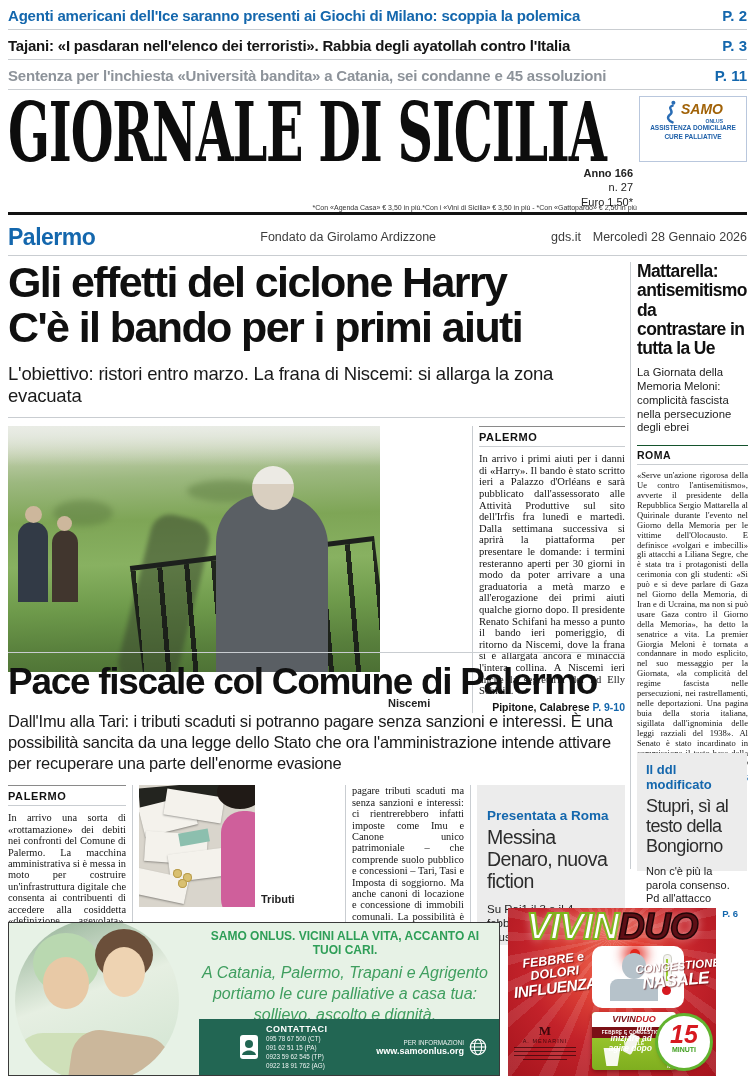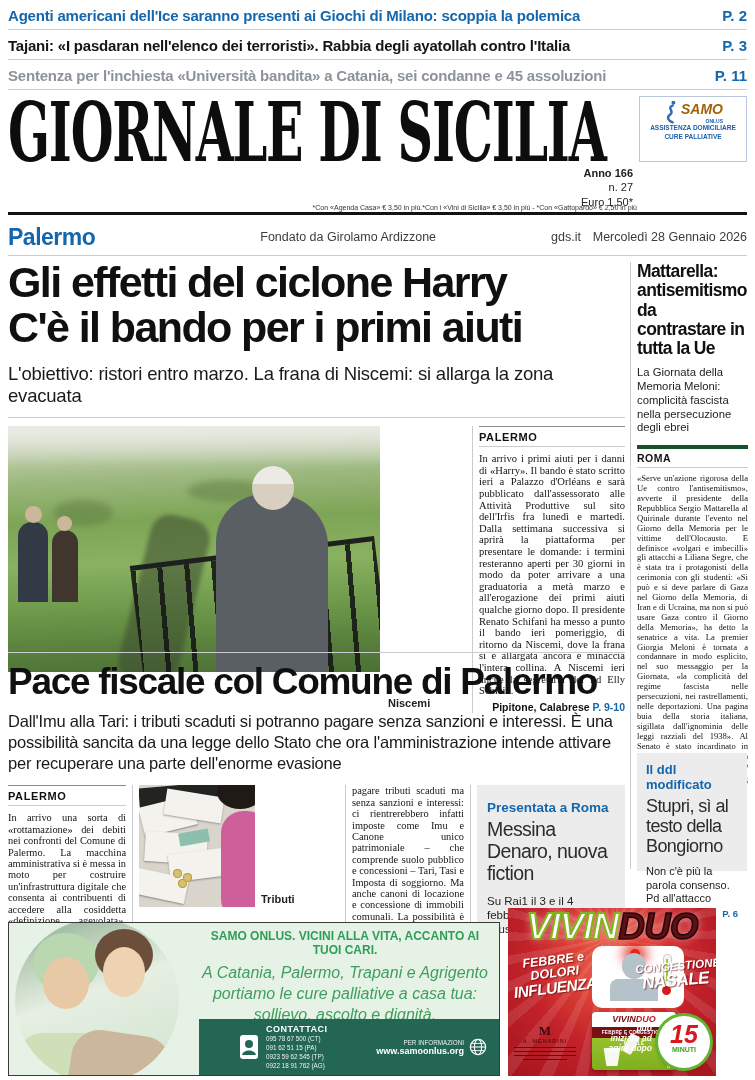--- a/index.html
+++ b/index.html
@@ -84,32 +84,32 @@
   .pb-paper{position:absolute;background:#f4f2ec;box-shadow:0 1px 2px rgba(0,0,0,.35);}
   .pb-dark{position:absolute;left:0;top:0;width:70%;height:20px;background:#23241f;transform:rotate(-5deg);}
   .pb-arm{position:absolute;right:-14px;top:26px;width:48px;height:110px;background:#cf5f9b;border-radius:22px;}
   .pb-hair{position:absolute;right:-8px;top:-10px;width:46px;height:34px;background:#201a16;border-radius:50%;}
   .pb-note{position:absolute;background:#8cbfae;}
   .pb-coin{position:absolute;width:9px;height:9px;border-radius:50%;background:#d9c070;box-shadow:0 0 0 1px #b89b4c inset;}
   .p-cap{width:78px;flex:none;margin-left:6px;display:flex;flex-direction:column;justify-content:flex-end;
          font-size:10.5px;line-height:1.22;color:#222;padding-bottom:34px;}
   .p-col2{width:112px;flex:none;}
   .p-col2 .serif-body{margin-top:0;}
-  .gray-box{flex:1;background:#ececec;align-self:flex-start;height:114px;padding:15px 10px;box-sizing:content-box;}
+  .gray-box{flex:1;background:#ececec;align-self:flex-start;height:114px;padding:23px 10px;box-sizing:content-box;}
   .box-kicker{font-size:13.5px;font-weight:bold;color:#1467ad;}
   .box-hl{margin-top:4px;font-size:19.5px;font-weight:normal;letter-spacing:-0.6px;line-height:1.12;color:#2c2c2c;}
   .box-deck{margin-top:9px;font-size:11.5px;line-height:1.22;color:#222;}
   .box-byline{text-align:right;font-size:10.5px;margin-top:1px;}
   
   .vrule{position:absolute;left:630px;top:262px;height:607px;border-left:1px solid #c9cdd1;}
   .rail{position:absolute;left:637px;width:111px;top:262px;}
   .rail-hl{font-size:17.5px;font-weight:bold;letter-spacing:-0.6px;line-height:1.1;color:#101010;}
   .rail-deck{margin-top:8px;font-size:11.3px;line-height:1.22;color:#222;}
   .rail-kicker{margin-top:10px;font-size:10.5px;font-weight:bold;letter-spacing:0.5px;
-               border-top:4px solid #14532d;border-bottom:1px solid #c9cdd1;padding:3px 0;}
+               border-top:1px solid #14532d;border-bottom:1px solid #c9cdd1;padding:3px 0;}
   .rail-body{margin-top:6px;font-family:"Liberation Serif","DejaVu Serif",serif;font-size:8.6px;
              line-height:9.9px;text-align:justify;color:#141414;max-height:298px;overflow:hidden;}
   .rail-pref{text-align:right;font-size:9.5px;font-weight:bold;color:#1467ad;margin-top:3px;}
   .ddl-box{position:absolute;left:637px;top:753px;width:92px;height:100px;background:#ececec;padding:9px 9px;}
   .ddl-box .box-hl{font-size:18px;}
   .ddl-box .box-deck{font-size:11px;}
   .ddl-box .rail-pref{margin-top:2px;}
   
   .ad-samo{position:absolute;left:8px;top:922px;width:492px;height:154px;background:#e7f2e6;
            border:1px solid #3a3a3a;box-sizing:border-box;overflow:hidden;}

